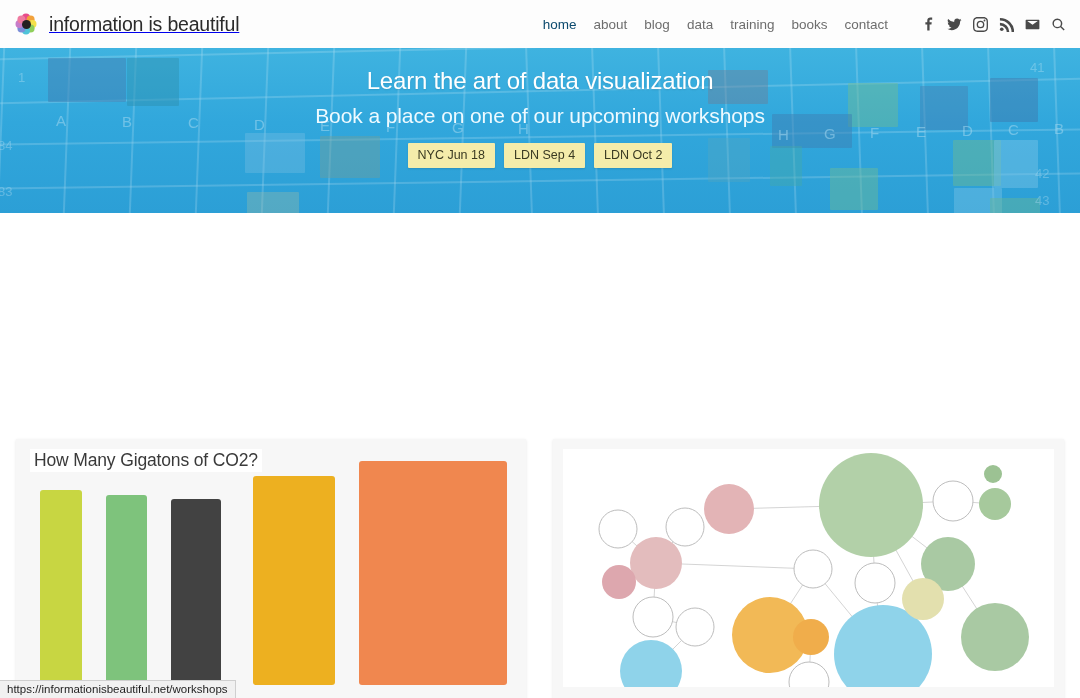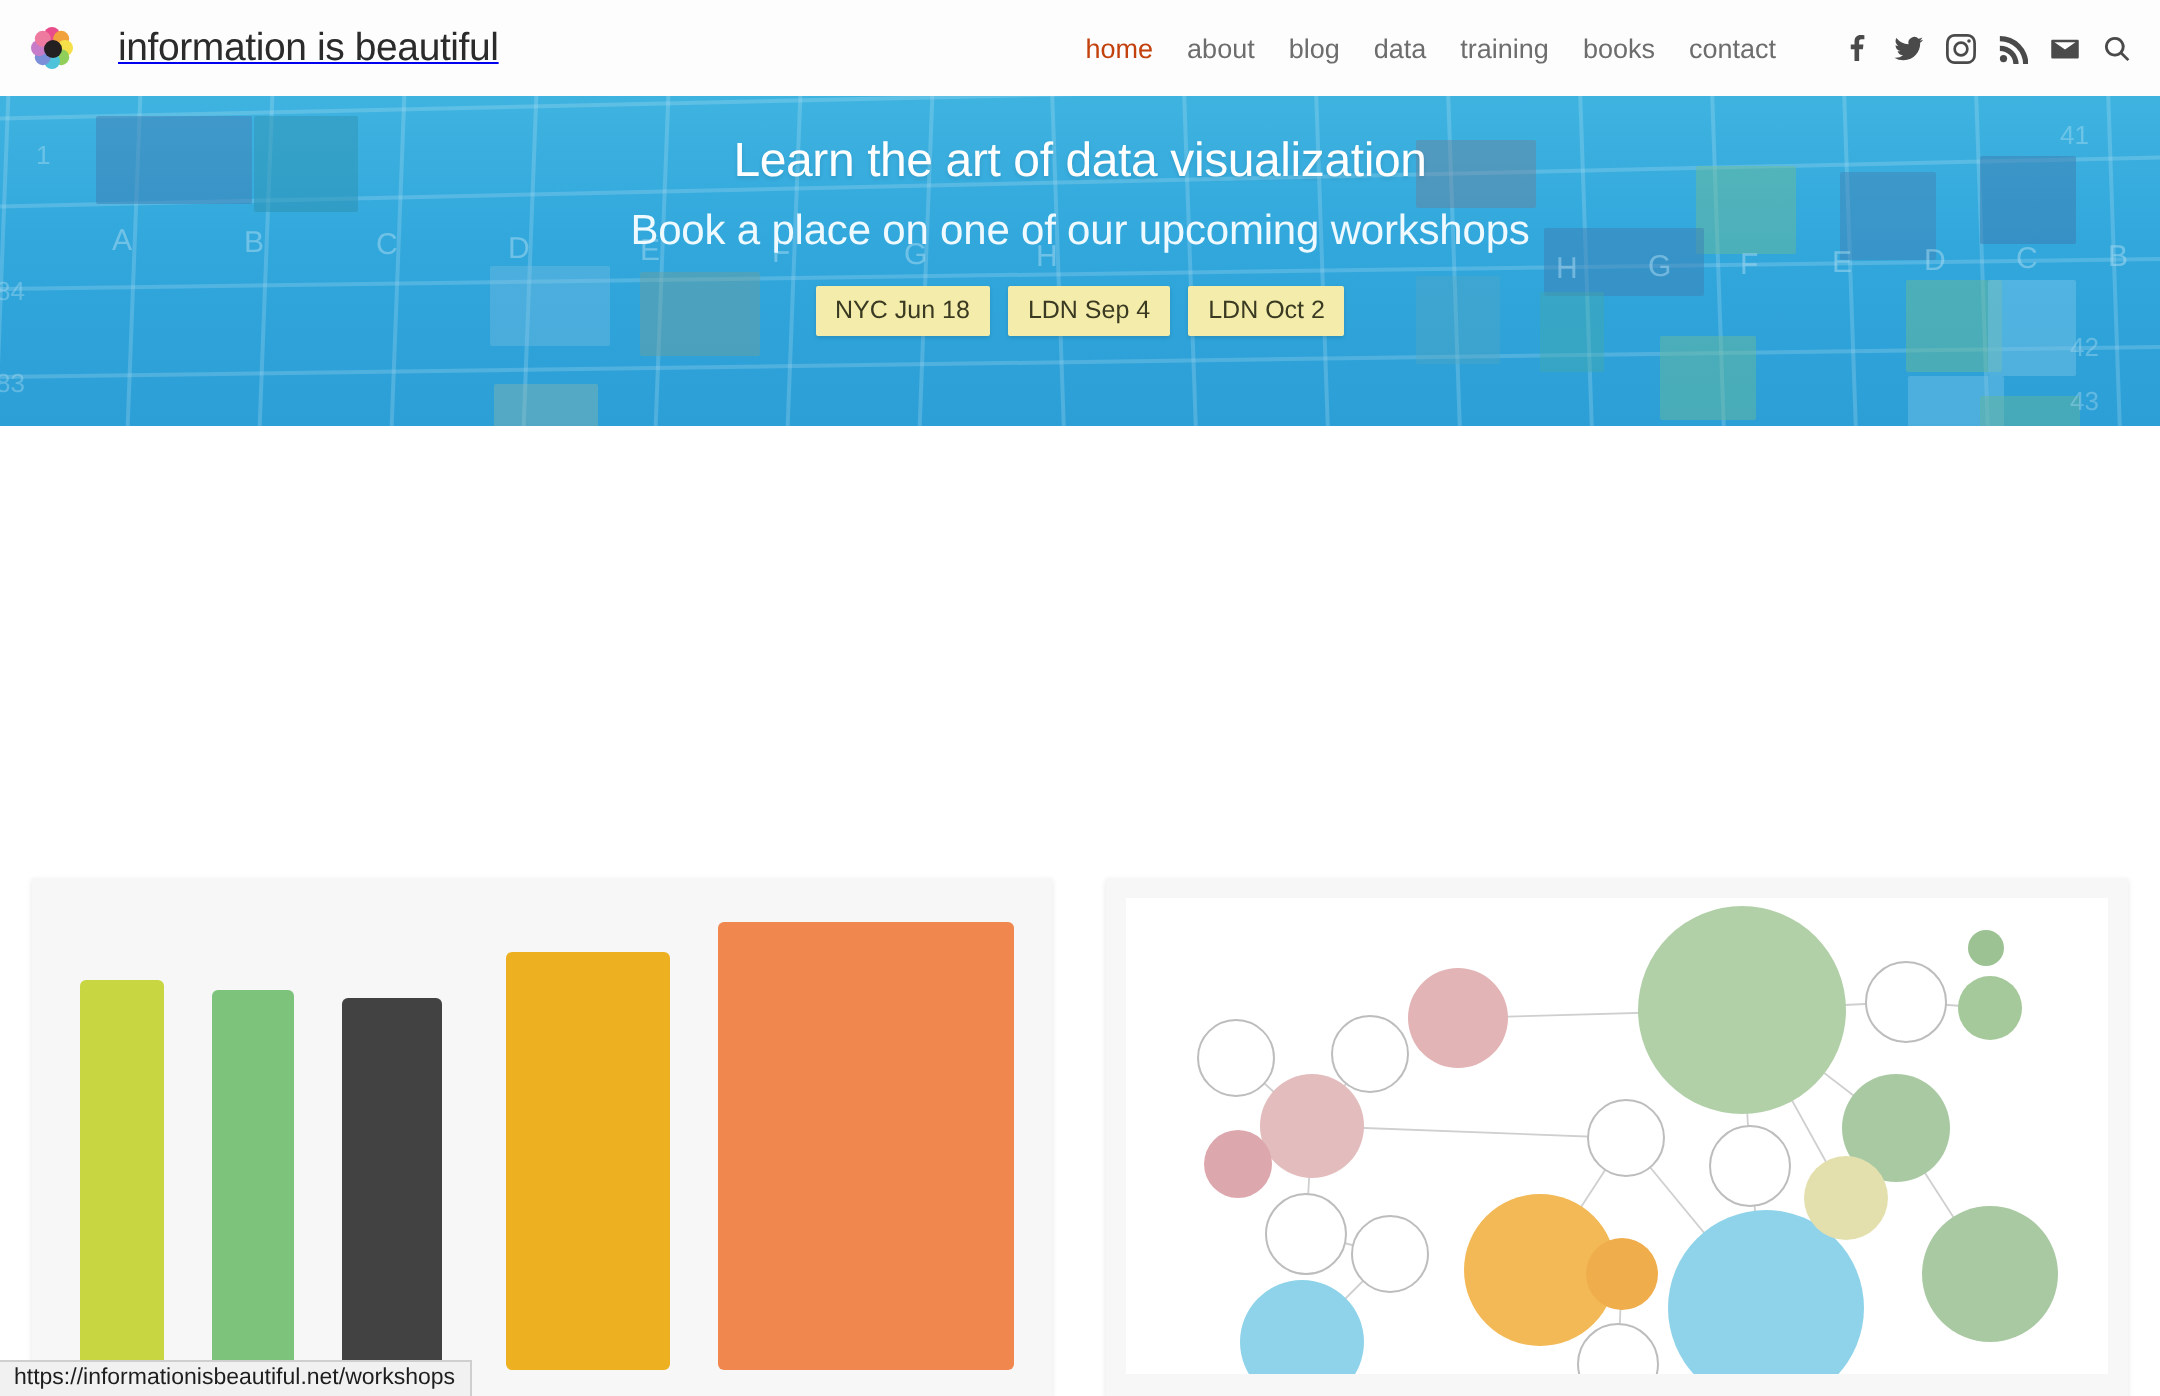--- a/index.html
+++ b/index.html
@@ -11,41 +11,41 @@
   }
 
   
   #site-header {
     height:48px; width:1080px;
     background:#fdfdfd;
     display:flex; align-items:center;
     padding:0 14px 0 16px;
     position:relative;
   }
-  #brand { display:flex; align-items:center; gap:23px; }
+  #brand { display:flex; align-items:center; gap:13px; }
   #logo-icon { width:20px; height:20px; position:relative; flex:none; }
   #logo-icon .petal {
     position:absolute; width:8px; height:8px; border-radius:50%;
     left:6px; top:6px;
   }
   #logo-icon .core {
     position:absolute; left:5.5px; top:5.5px; width:9px; height:9px;
     border-radius:50%; background:#241f20; z-index:5;
   }
   #brand-name {
     font-size:19.5px; color:#2b2b2b; letter-spacing:-0.2px;
     font-weight:400; white-space:nowrap;
   }
   #main-nav {
     margin-left:auto; display:flex; align-items:center; gap:17px;
   }
   #main-nav .nav-link {
     font-size:13.5px; color:#6d6d6d; text-decoration:none; white-space:nowrap;
   }
-  #main-nav .nav-link.active { color:#c2410c;margin-left:16px; }
+  #main-nav .nav-link.active { color:#0c4a6e;margin-left:16px; }
   #social-icons {
     display:flex; align-items:center; gap:11px; margin-left:16px;
   }
   #social-icons .soc { width:15px; height:15px; display:block; fill:#4a4a4a; }
 
   
   #hero {
     width:1080px; height:165px; position:relative; overflow:hidden;
     background:linear-gradient(180deg,#3fb3e0 0%,#31a7dc 45%,#2c9fd6 100%);
   }
@@ -267,20 +267,23 @@
   <a class="card" id="card-co2" href="#">
     <div class="card-inner">
       <div id="co2-plot">
           <div class="bar" style="left: 14px; width: 42px; height: 195.16px; background: rgb(200, 214, 66);"></div>
           <div class="bar" style="left: 80px; width: 41px; height: 190.4px; background: rgb(126, 195, 124);"></div>
           <div class="bar" style="left: 145px; width: 50px; height: 185.64px; background: rgb(66, 66, 66);"></div>
           <div class="bar" style="left: 227px; width: 82px; height: 209.44px; background: rgb(237, 176, 32);"></div>
           <div class="bar" style="left: 333px; width: 148px; height: 223.72px; background: rgb(240, 135, 79);"></div>
         </div>
     </div>
+    <div class="card-title">
+      <span>How Many Gigatons of CO2?</span>
+    </div>
   </a>
 
   <a class="card" id="card-meme" href="#">
     <div class="card-inner">
       <svg id="meme-canvas" viewBox="0 0 491 238" preserveAspectRatio="none">
           <rect width="491" height="238" fill="#ffffff"></rect>
           <line x1="55" y1="80" x2="93" y2="114" stroke="#cfcfcf" stroke-width="0.9"></line>
           <line x1="122" y1="78" x2="93" y2="114" stroke="#cfcfcf" stroke-width="0.9"></line>
           <line x1="93" y1="114" x2="90" y2="168" stroke="#cfcfcf" stroke-width="0.9"></line>
           <line x1="90" y1="168" x2="132" y2="178" stroke="#cfcfcf" stroke-width="0.9"></line>

